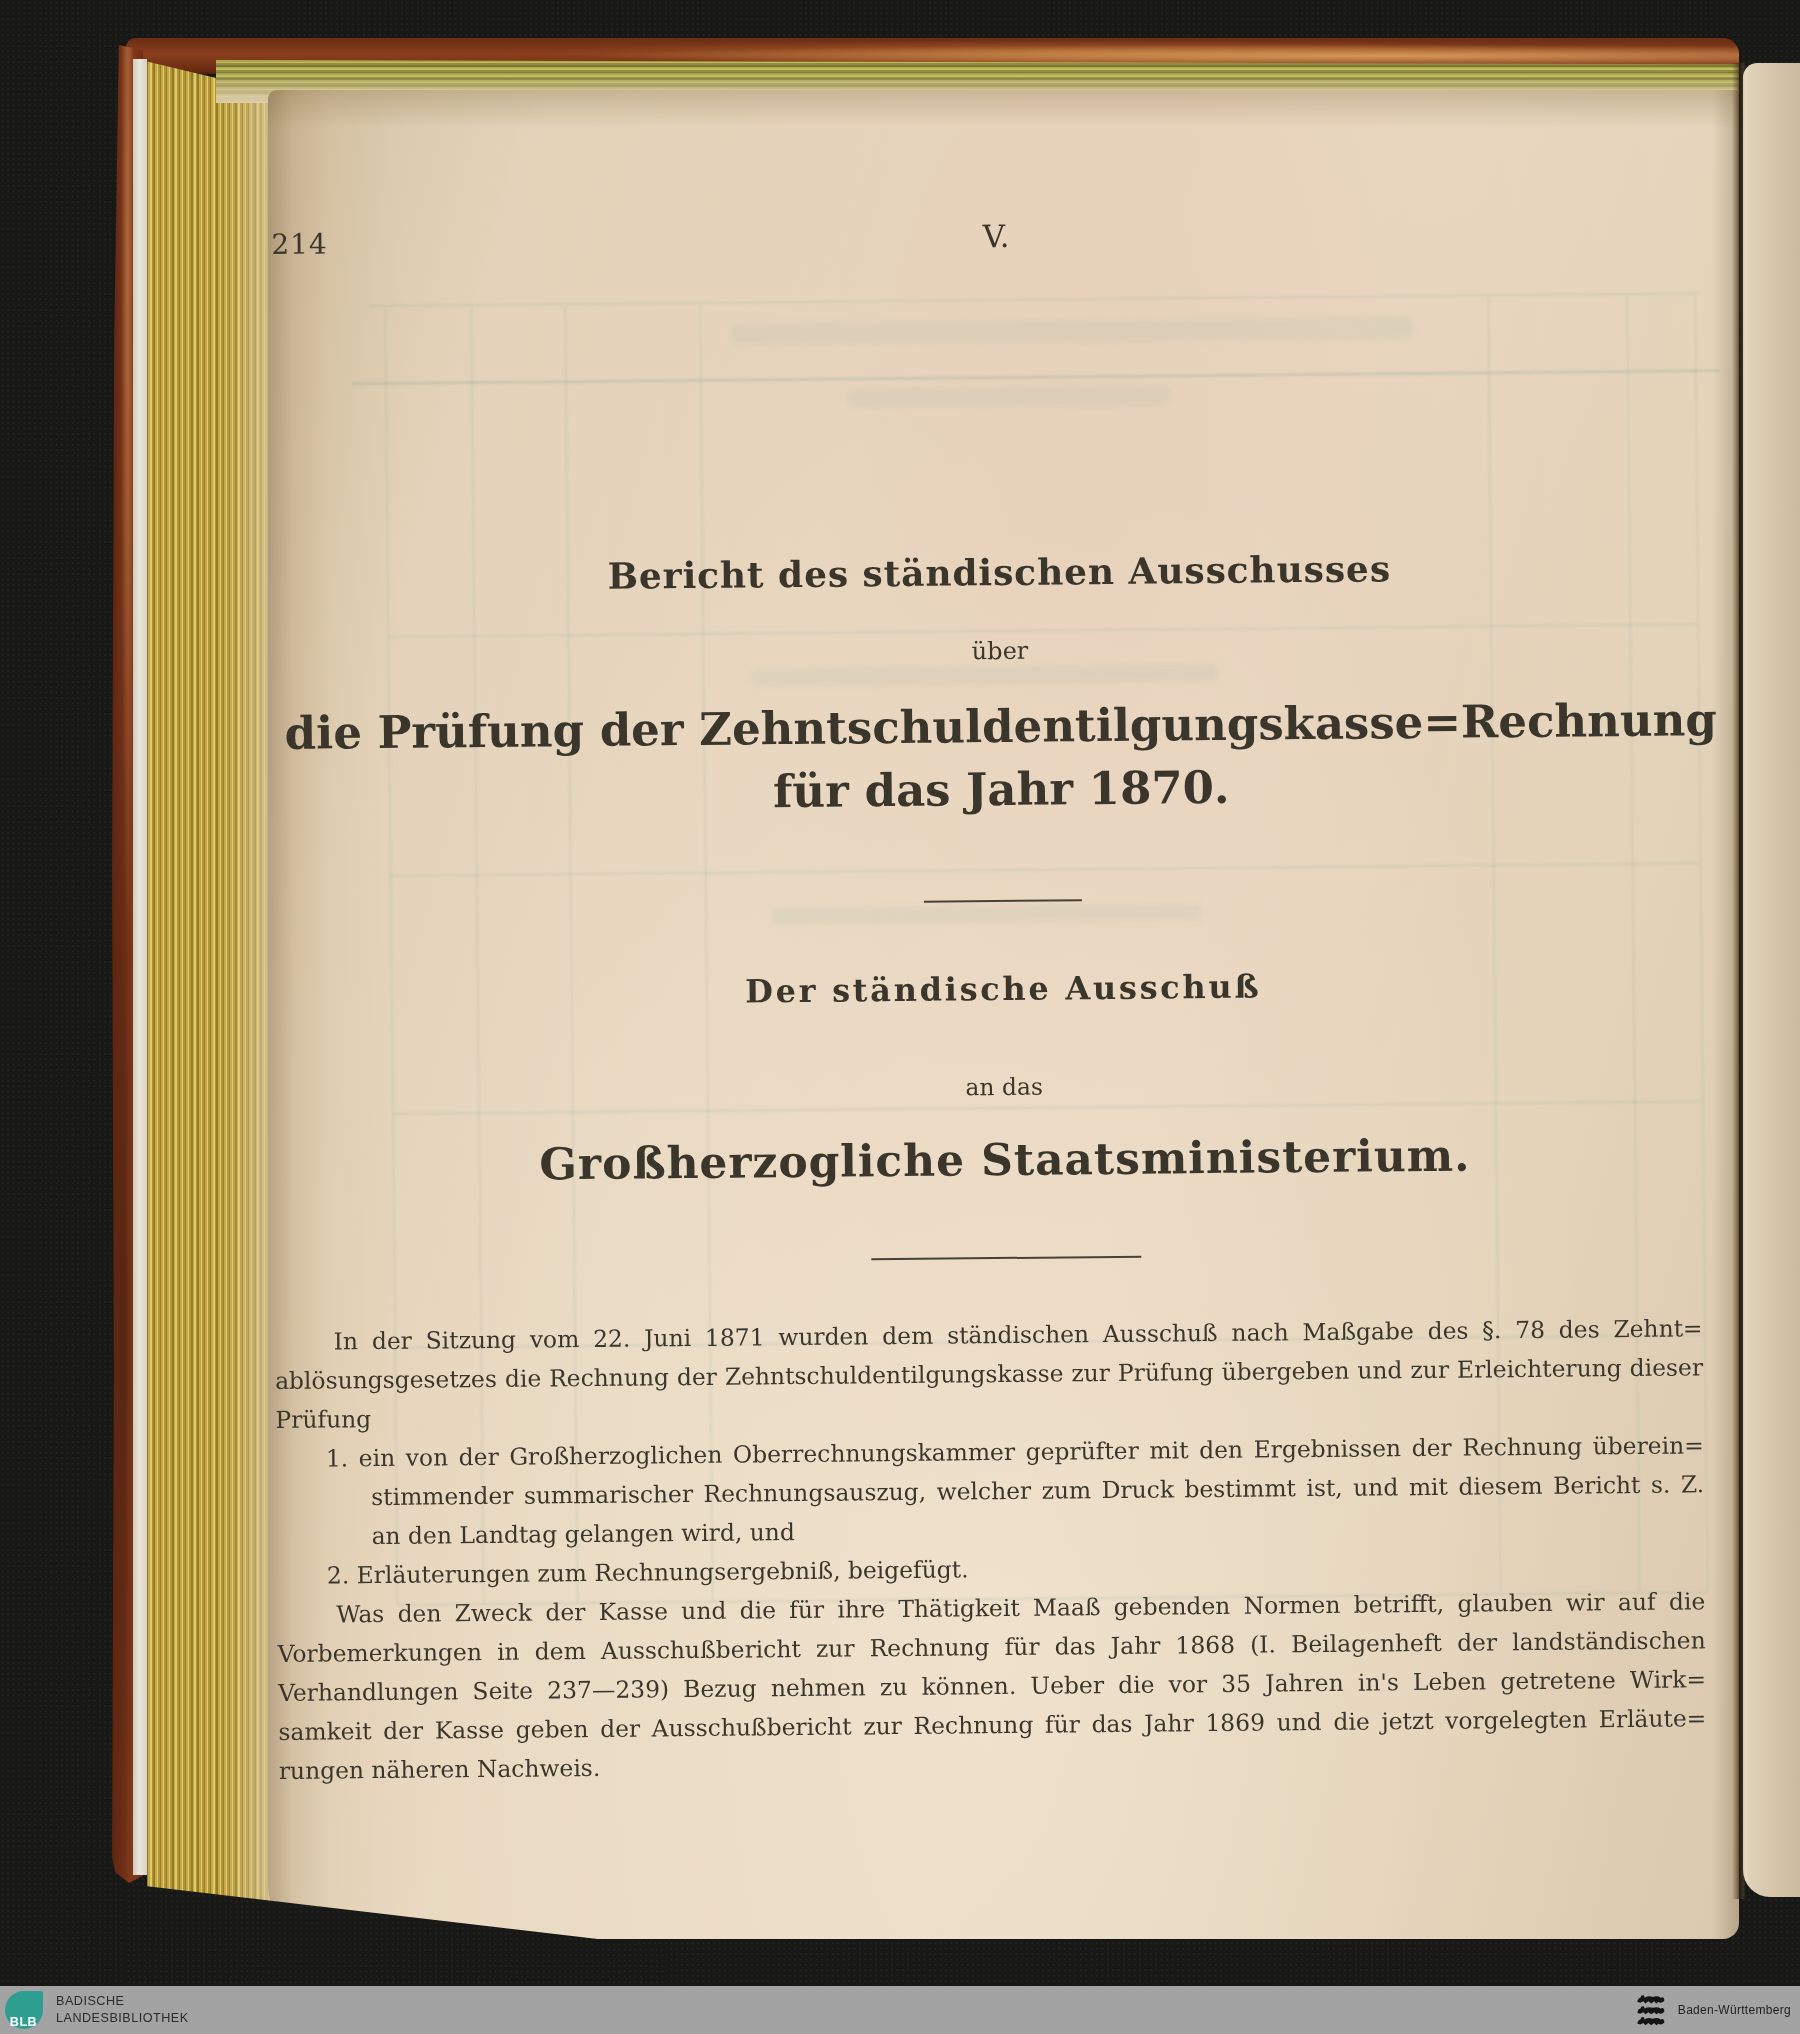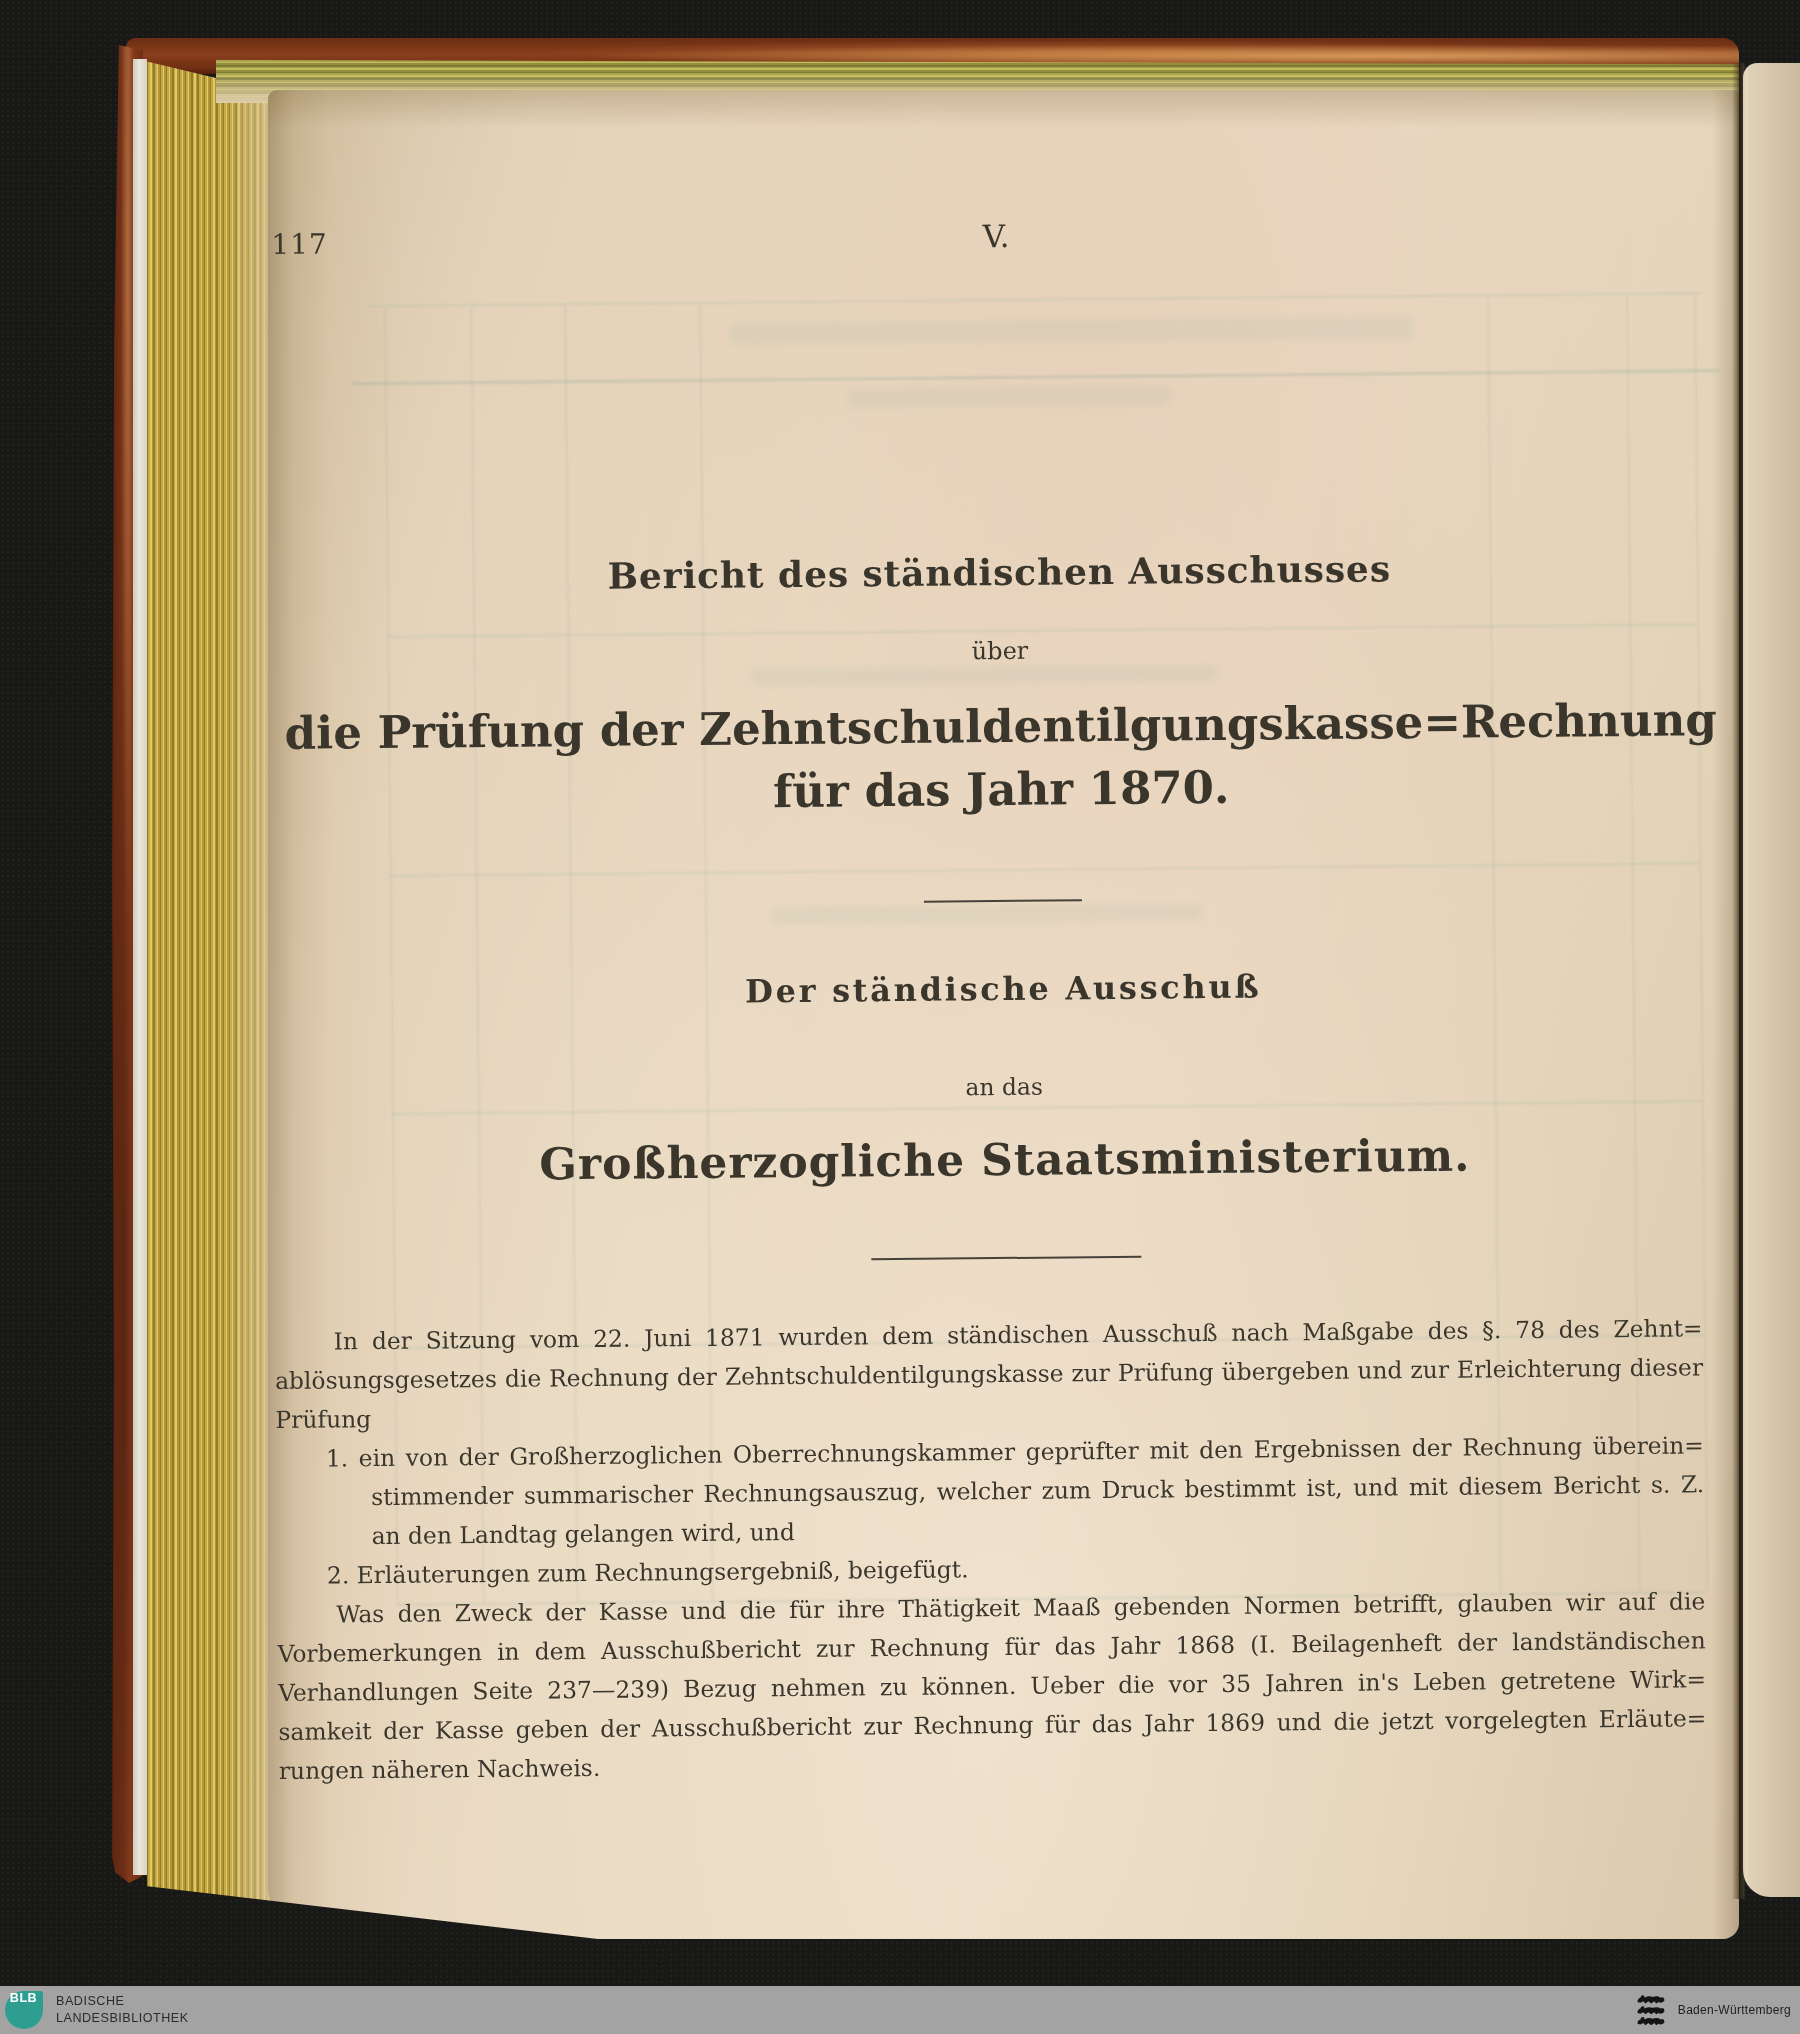--- a/index.html
+++ b/index.html
@@ -102,21 +102,21 @@
   .ind-num{padding-left:50px;}
   .ind-cont{padding-left:95px;}
   
   .footer-bar{
     position:absolute;left:0;bottom:0;width:1800px;height:48px;background:#a3a3a3;z-index:20;
     font-family:"Liberation Sans","DejaVu Sans",sans-serif;
   }
   .blb-badge{
     position:absolute;left:4.5px;top:4.5px;width:38px;height:38px;background:#2d9e90;
     border-radius:20px 2.7px 20px 20px;
-    display:flex;align-items:flex-start;justify-content:center;
+    display:flex;align-items:flex-end;justify-content:center;
     color:#ffffff;font-weight:bold;font-size:12.6px;letter-spacing:0.5px;
   }
   .blb-name{position:absolute;left:56px;top:7.2px;color:#2b2b2b;font-weight:normal;font-size:12.6px;line-height:17px;letter-spacing:0.5px;}
   .bw-group{position:absolute;right:9px;top:0;height:48px;display:flex;align-items:center;gap:12.6px;}
   .bw-arms{width:29px;height:38px;}
   .bw-text{color:#1d1d1d;font-size:12px;letter-spacing:0.3px;}
 </style>
 </head>
 <body>
 
@@ -147,21 +147,21 @@
       <div class="gh" style="left:123px;top:779px;width:1310px"></div>
       <div class="gh" style="left:123px;top:1017px;width:1310px"></div>
       <div class="gh" style="left:123px;top:1251px;width:1310px"></div>
       <div class="gh" style="left:123px;top:1508px;width:1310px"></div>
       <div class="gblob" style="left:468px;top:230px;width:684px;height:23.4px"></div>
       <div class="gblob" style="left:585px;top:297px;width:324px;height:20px"></div>
       <div class="gblob" style="left:486px;top:576px;width:468px;height:18px"></div>
       <div class="gblob" style="left:504px;top:815px;width:432px;height:18px"></div>
     </div>
 
-    <div class="pagenum">117</div>
+    <div class="pagenum">214</div>
     <div class="section">V.</div>
 
     <div class="h-report">Bericht des ständischen Ausschusses</div>
     <div class="h-ueber">über</div>
     <div class="h-title1">die Prüfung der Zehntschuldentilgungskasse=Rechnung</div>
     <div class="h-title2">für das Jahr 1870.</div>
 
     <div class="rule rule1"></div>
 
     <div class="h-committee">Der ständische Ausschuß</div>

